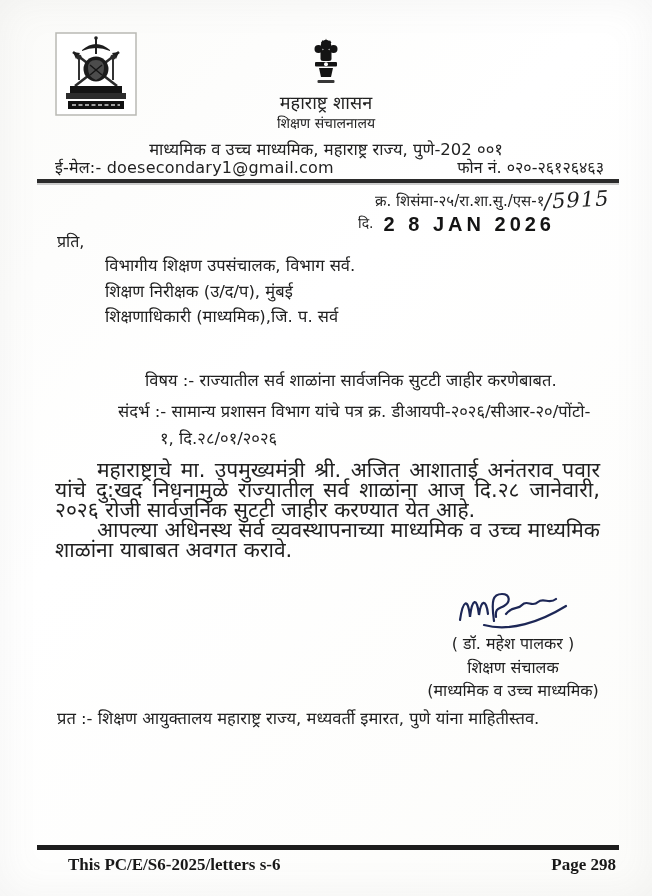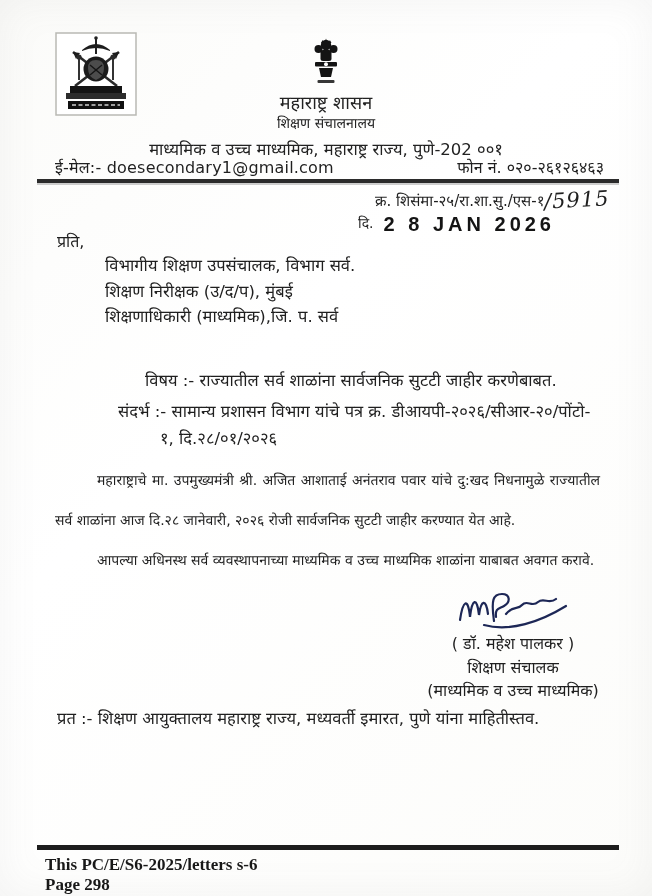--- a/index.html
+++ b/index.html
@@ -34,30 +34,30 @@
   .date-label{font-size:14px;vertical-align:top;margin-right:10px;}
   .stamp{font-family:Liberation Sans, sans-serif;font-weight:700;font-size:20px;letter-spacing:4px;color:#141414;}
   
   .prati{position:absolute;left:57px;top:230px;font-size:16px;}
   .recipients{position:absolute;left:105px;top:253px;font-size:16.5px;line-height:25.5px;}
   
   .subject{position:absolute;left:145px;top:368px;font-size:16.5px;}
   .refnote{position:absolute;left:118px;top:398px;font-size:16.5px;line-height:27px;width:480px;}
   .refnote-l2{padding-left:42px;}
   
-  .body-text{position:absolute;left:55px;right:52px;top:460px;font-size:14px;line-height:40px;text-align:justify;}
+  .body-text{position:absolute;left:55px;right:52px;top:460px;font-size:21px;line-height:20px;text-align:justify;}
   .body-text p{margin:0;text-indent:42px;}
   
   .sig-block{position:absolute;right:34px;top:590px;width:210px;text-align:center;font-size:16px;line-height:23.5px;}
   .sig-scribble{display:block;margin:0 auto 2px auto;}
   
   .copy{position:absolute;left:57px;top:706px;font-size:16.5px;}
   
   .footer-rule{top:845px;height:5px;background:#1d1d1d;}
-  .footer-row{position:absolute;left:45px;right:36px;top:855px;display:flex;justify-content:space-between;font-family:"Liberation Serif",serif;font-weight:700;font-size:17px;color:#181818;flex-direction:column;}
+  .footer-row{position:absolute;left:68px;right:36px;top:855px;display:flex;justify-content:space-between;font-family:"Liberation Serif",serif;font-weight:700;font-size:17px;color:#181818;}
 </style>
 </head>
 <body>
 
 <div class="page">
 
   <div class="seal">
     <svg width="82" height="84" viewBox="0 0 82 84">
       <rect x="1" y="1" width="80" height="82" fill="#fff" stroke="#b9b9b4" stroke-width="1.5"></rect>
       <line x1="41" y1="7" x2="41" y2="22" stroke="#222" stroke-width="2"></line>

